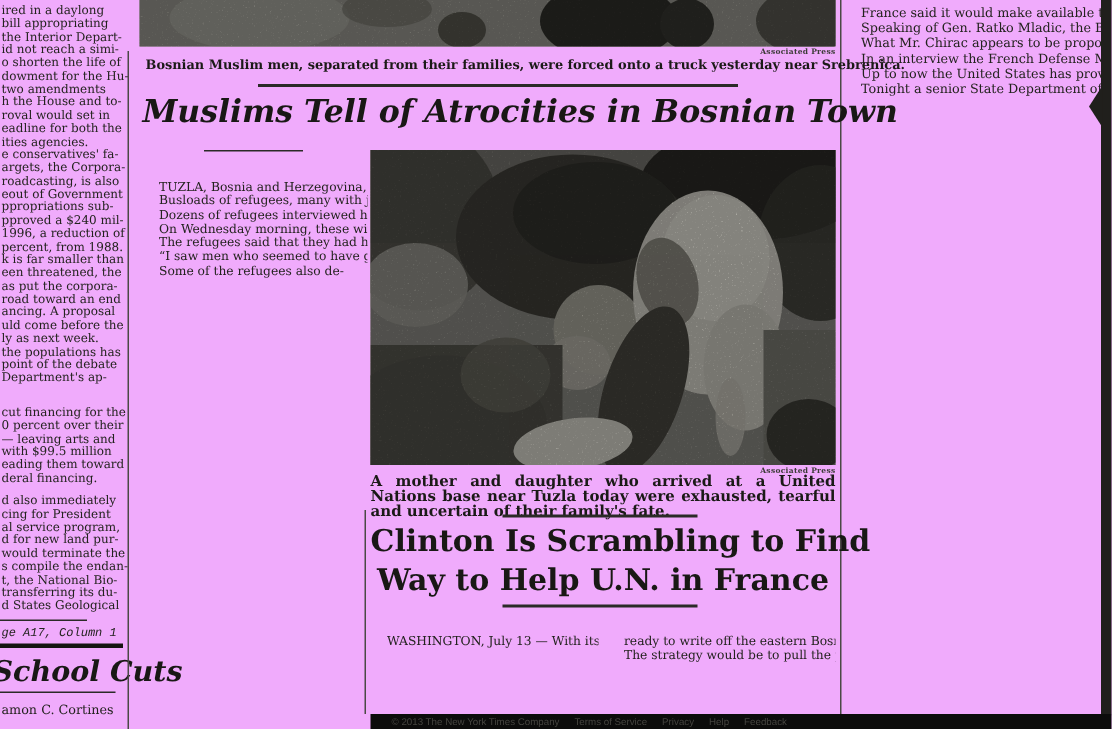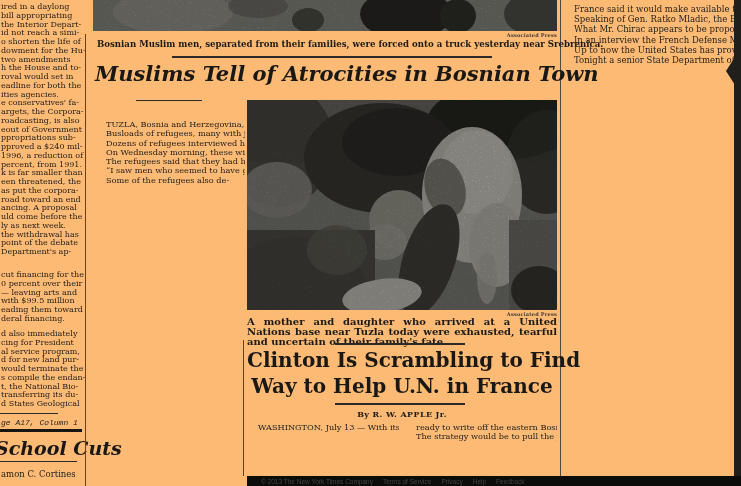--- a/index.html
+++ b/index.html
@@ -1,19 +1,19 @@
 <!DOCTYPE html>
 <html><head>
 <meta charset="utf-8">
 <style>
   * { margin:0; padding:0; box-sizing:border-box; }
   html,body { background:#555; }
   .page {
     position:relative; width:741px; height:486px;
-    background:#fdba74; overflow:hidden;
+    background:#f0abfc; overflow:hidden;
     font-family:"DejaVu Serif","Liberation Serif",serif;
     color:#1d1c1a;
   }
   .abs { position:absolute; }
   .vrule { position:absolute; width:1px; background:#4a4945; }
   .hrule { position:absolute; height:1px; background:#2b2a27; }
   .hrule-thick { position:absolute; height:3px; background:#161512; }
   
   .colfrag { font-size:8px; line-height:8.75px; white-space:nowrap; color:#24231f; }
   .body-text { font-size:8.2px; line-height:9.3px; text-align:justify; color:#24231f; }
@@ -57,29 +57,29 @@
       <div data-name="text-line">roval would set in</div>
       <div data-name="text-line">eadline for both the</div>
       <div data-name="text-line">ities agencies.</div>
       <div data-name="text-line">e conservatives' fa-</div>
       <div data-name="text-line">argets, the Corpora-</div>
       <div data-name="text-line">roadcasting, is also</div>
       <div data-name="text-line">eout of Government</div>
       <div data-name="text-line">ppropriations sub-</div>
       <div data-name="text-line">pproved a $240 mil-</div>
       <div data-name="text-line">1996, a reduction of</div>
-      <div data-name="text-line">percent, from 1991.</div>
+      <div data-name="text-line">percent, from 1988.</div>
       <div data-name="text-line">k is far smaller than</div>
       <div data-name="text-line">een threatened, the</div>
       <div data-name="text-line">as put the corpora-</div>
       <div data-name="text-line">road toward an end</div>
       <div data-name="text-line">ancing. A proposal</div>
       <div data-name="text-line">uld come before the</div>
       <div data-name="text-line">ly as next week.</div>
-      <div data-name="text-line">the withdrawal has</div>
+      <div data-name="text-line">the populations has</div>
       <div data-name="text-line">point of the debate</div>
       <div data-name="text-line">Department's ap-</div>
     </div>
   <div class="abs colfrag list" style="left:1px; top:271px; width:83px;" data-name="left-column-block-2">
       <div data-name="text-line">cut financing for the</div>
       <div data-name="text-line">0 percent over their</div>
       <div data-name="text-line">— leaving arts and</div>
       <div data-name="text-line">with $99.5 million</div>
       <div data-name="text-line">eading them toward</div>
       <div data-name="text-line">deral financing.</div>
@@ -175,21 +175,20 @@
       <rect width="310" height="210" filter="url(#g2)" opacity="0.42"></rect>
     </svg>
   </div>
   <div class="abs credit" style="left:427px; top:311px; width:130px;" data-name="photo2-credit">Associated Press</div>
   <div class="abs caption" style="left:247px; top:317px; width:310px; font-size:10px; line-height:9.8px; text-align:justify;" data-name="photo2-caption">A mother and daughter who arrived at a United Nations base near Tuzla today were exhausted, tearful and uncertain of their family's fate.</div>
 
   <div class="hrule" style="left:335px; top:343px; width:130px; height:2px;" data-name="headline2-top-rule"></div>
   <div class="abs headline-2" style="left:247px; top:348px; width:310px;" data-name="article2-headline-line1">Clinton Is Scrambling to Find</div>
   <div class="abs headline-2" style="left:247px; top:374px; width:310px;" data-name="article2-headline-line2">Way to Help U.N. in France</div>
   <div class="hrule" style="left:335px; top:403px; width:130px; height:2px;" data-name="headline2-bottom-rule"></div>
-  <div class="abs byline" style="left:247px; top:409px; width:310px;" data-name="article2-byline">By R. W. APPLE Jr.</div>
 
   <div class="abs body-text list" style="left:249px; top:423px; width:150px; height:53px; overflow:hidden; line-height:9.4px;" data-name="article2-column-1">
       <div class="para" data-name="paragraph">WASHINGTON, July 13 — With its Bosnia policy under fresh assault in Europe and in Congress, the Administration searched feverishly today for ways to salvage as much of the disintegrating United Nations peace-</div>
     </div>
   <div class="abs body-text list" style="left:407px; top:423px; width:150px; height:53px; overflow:hidden; line-height:9.4px;" data-name="article2-column-2">
       <div class="para" data-name="paragraph">ready to write off the eastern Bosnian enclave of Zepa, which is already under Bosnian Serb assault, and possibly Bihac and Gorazde.</div>
       <div class="para" data-name="paragraph">The strategy would be to pull the peacekeepers back into stronger po-</div>
     </div>
 
   <div class="abs rc-text list" style="left:565px; top:4px; width:169px; height:472px; overflow:hidden;" data-name="right-text-column">

